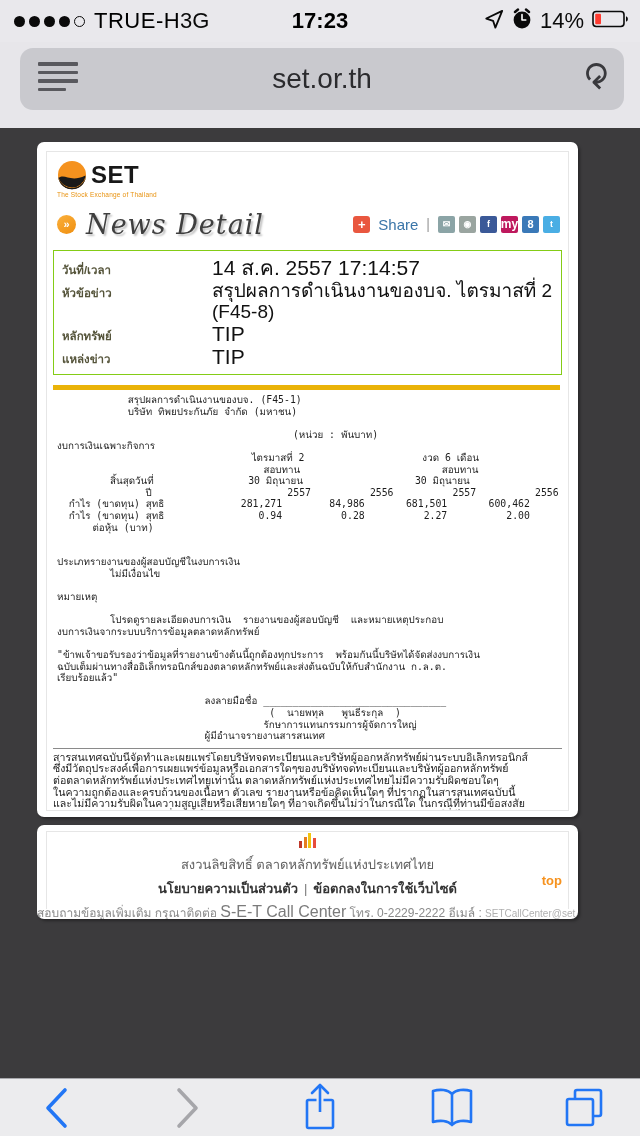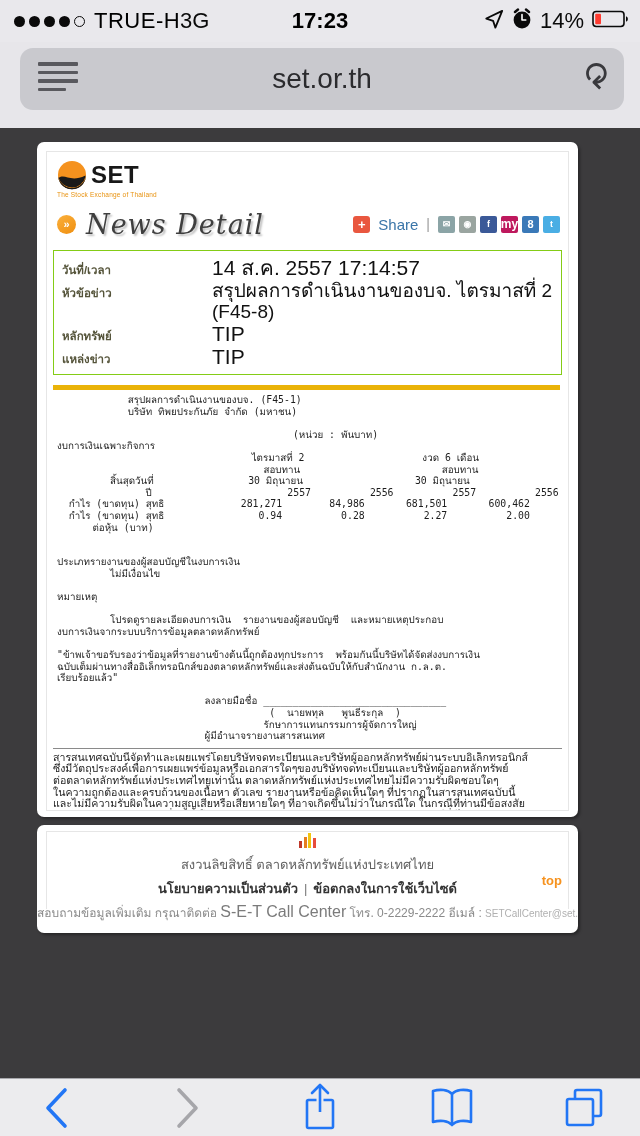--- a/index.html
+++ b/index.html
@@ -79,21 +79,21 @@
 
   
   .report-pre { border-top:5px solid #eab308; margin:10px 4px 0 2px; padding:4px 0 0 4px;
     font-family:"DejaVu Sans Mono", monospace; font-size:9.8px; line-height:11.6px; color:#1c1c1c;
     white-space:pre; overflow:hidden; }
   .disclaimer-sep { border-top:1px solid #8a8a8a; margin:6px 2px 3px 2px; }
   .disclaimer { font-size:10.6px; line-height:11.6px; color:#1c1c1c; white-space:pre-line;
     margin:0 2px; overflow:hidden; }
 
   
-  .footer-card { position:absolute; left:37px; top:697px; width:541px; height:108px;
+  .footer-card { position:absolute; left:37px; top:697px; width:541px; height:94px;
     background:#ffffff; border-radius:7px; box-shadow:2px 2px 3px rgba(0,0,0,0.35);
     text-align:center; padding-top:5px; overflow:hidden; }
   .footer-frame { position:absolute; left:9px; top:6px; width:523px; height:78px;
     border-left:1px solid #e6e6e6; border-right:1px solid #e6e6e6; border-top:1px solid #e6e6e6; }
   .chart-bars { display:inline-flex; align-items:flex-end; gap:1.5px; height:16px; margin-top:2px; }
   .chart-bars i { display:block; width:3px; }
   .footer-line1 { font-size:13px; color:#5f5f5f; margin-top:2px; }
   .footer-line2 { font-size:13px; color:#333; font-weight:bold; margin-top:3px; }
   .footer-line2 .pipe { color:#777; font-weight:normal; margin:0 6px; }
   .footer-line3 { font-size:12px; color:#8a8a8a; margin-top:4px; white-space:nowrap; }

